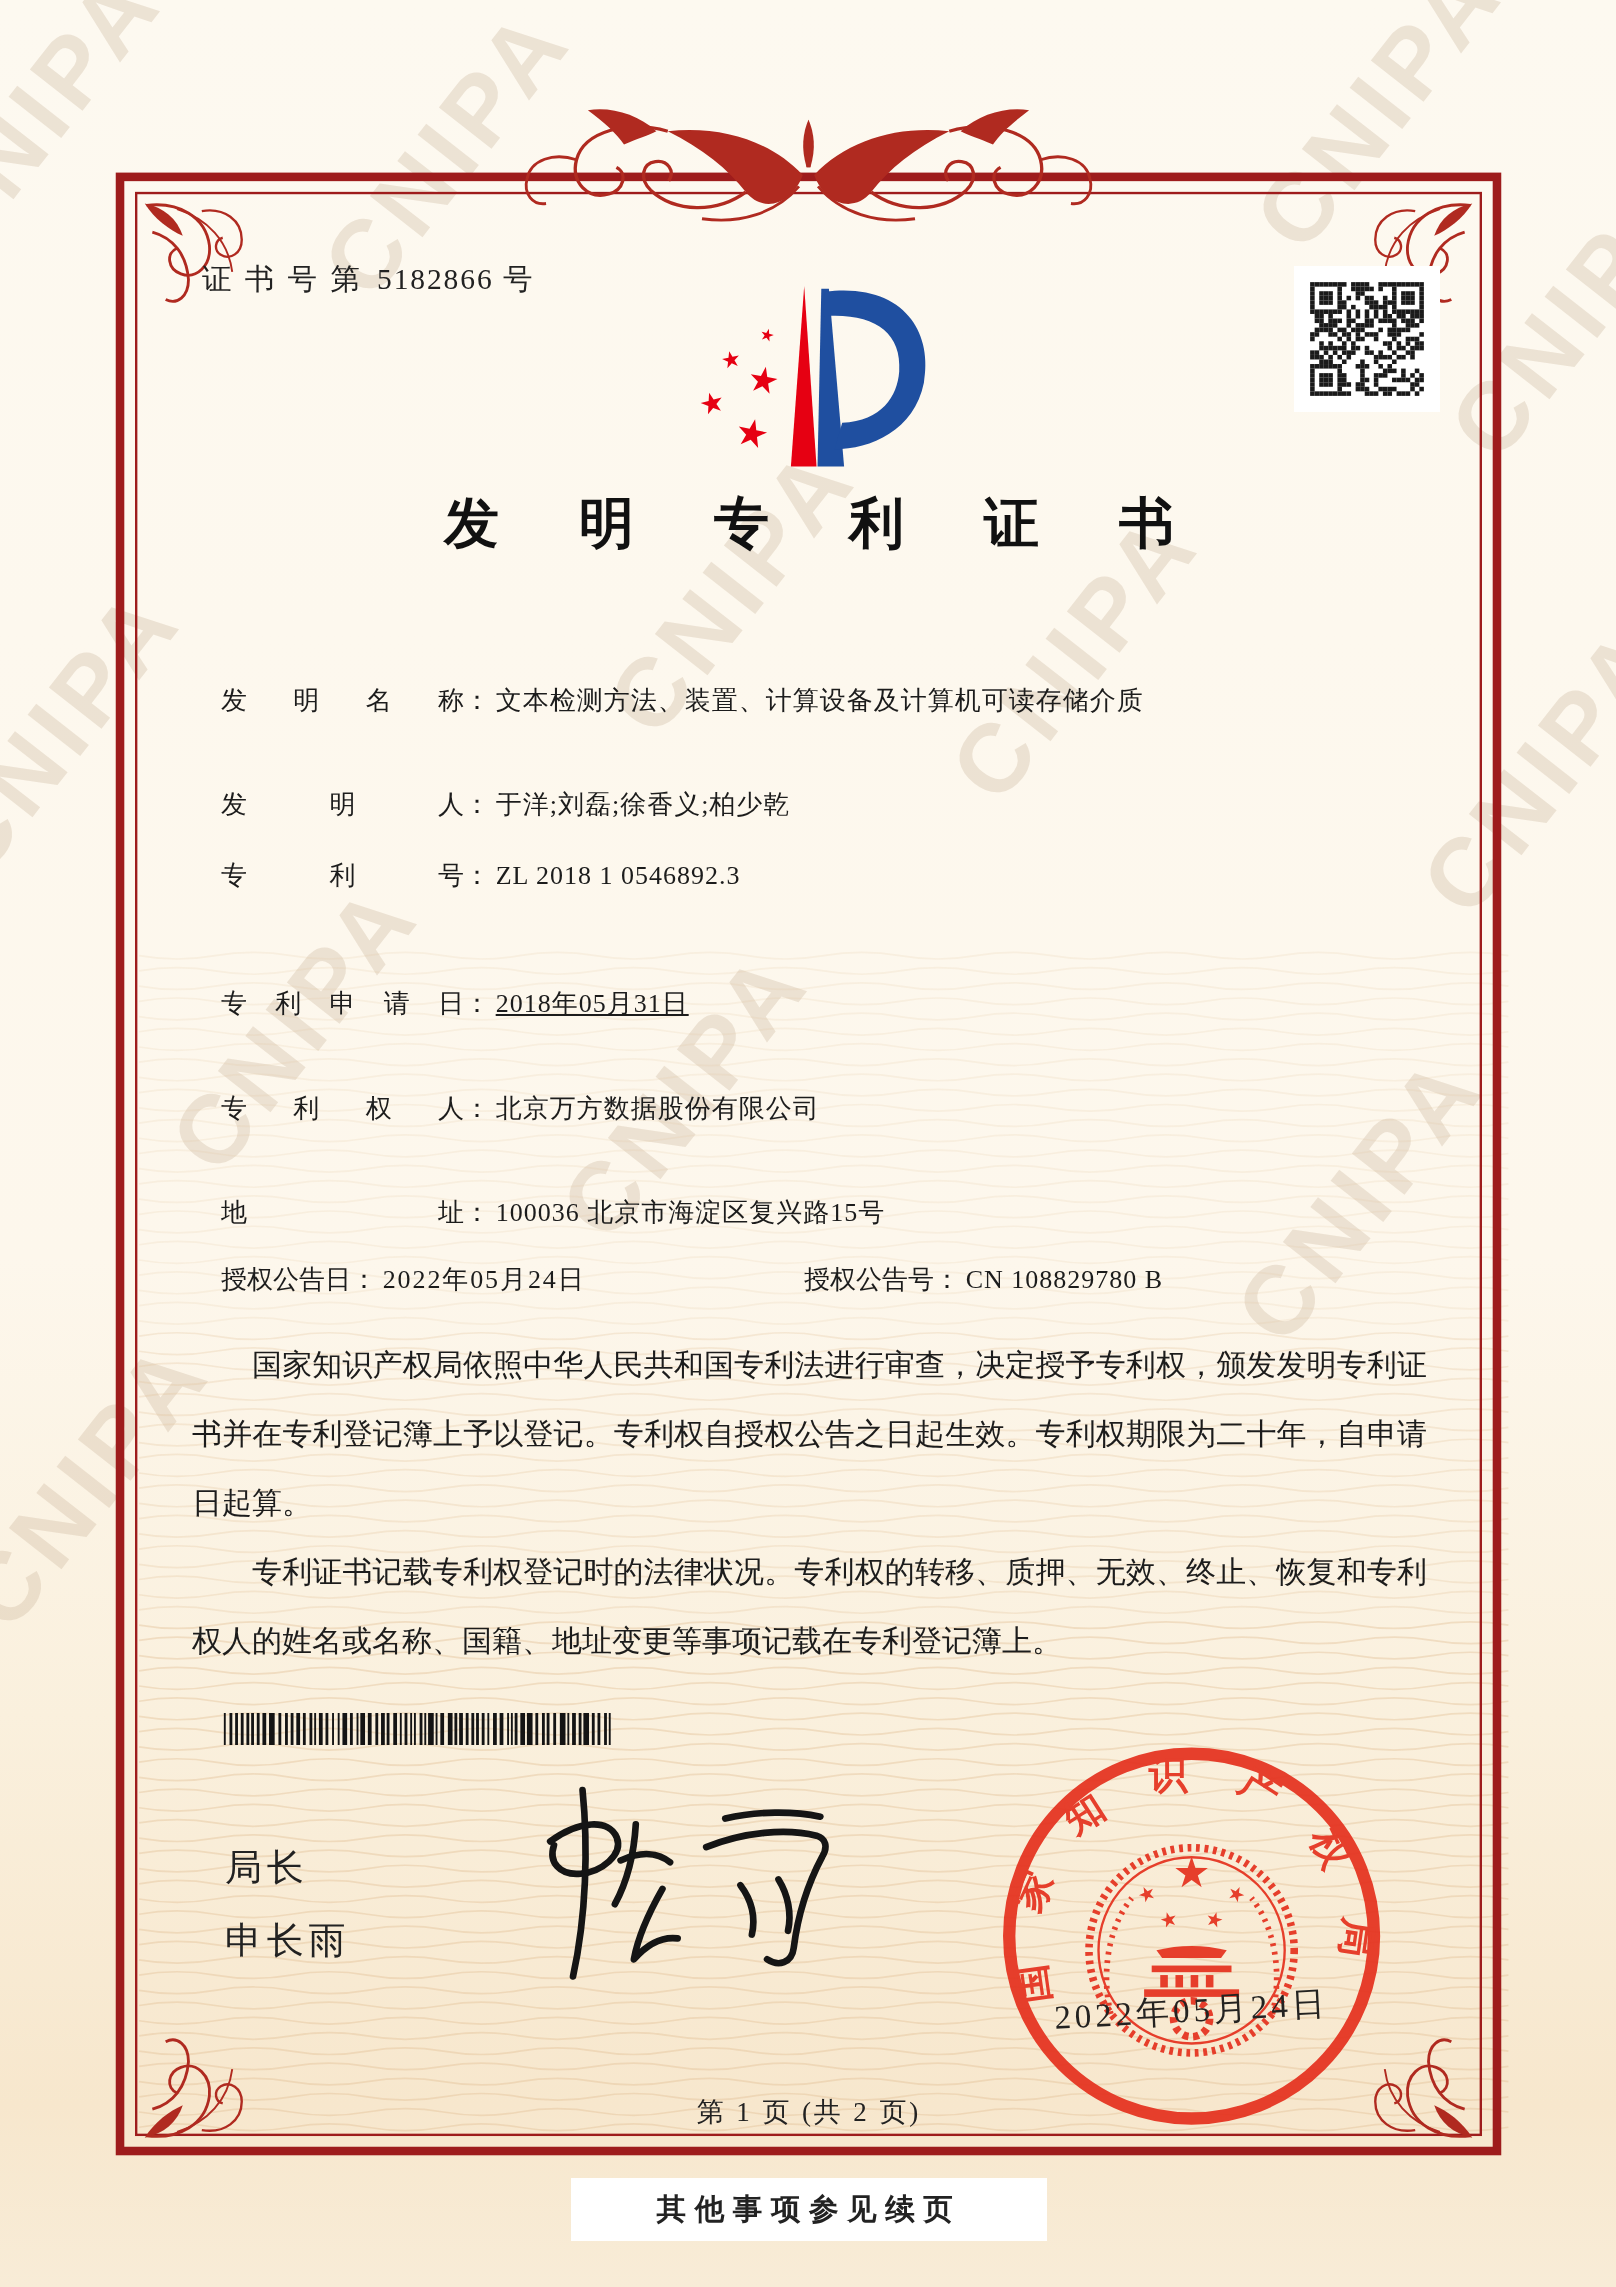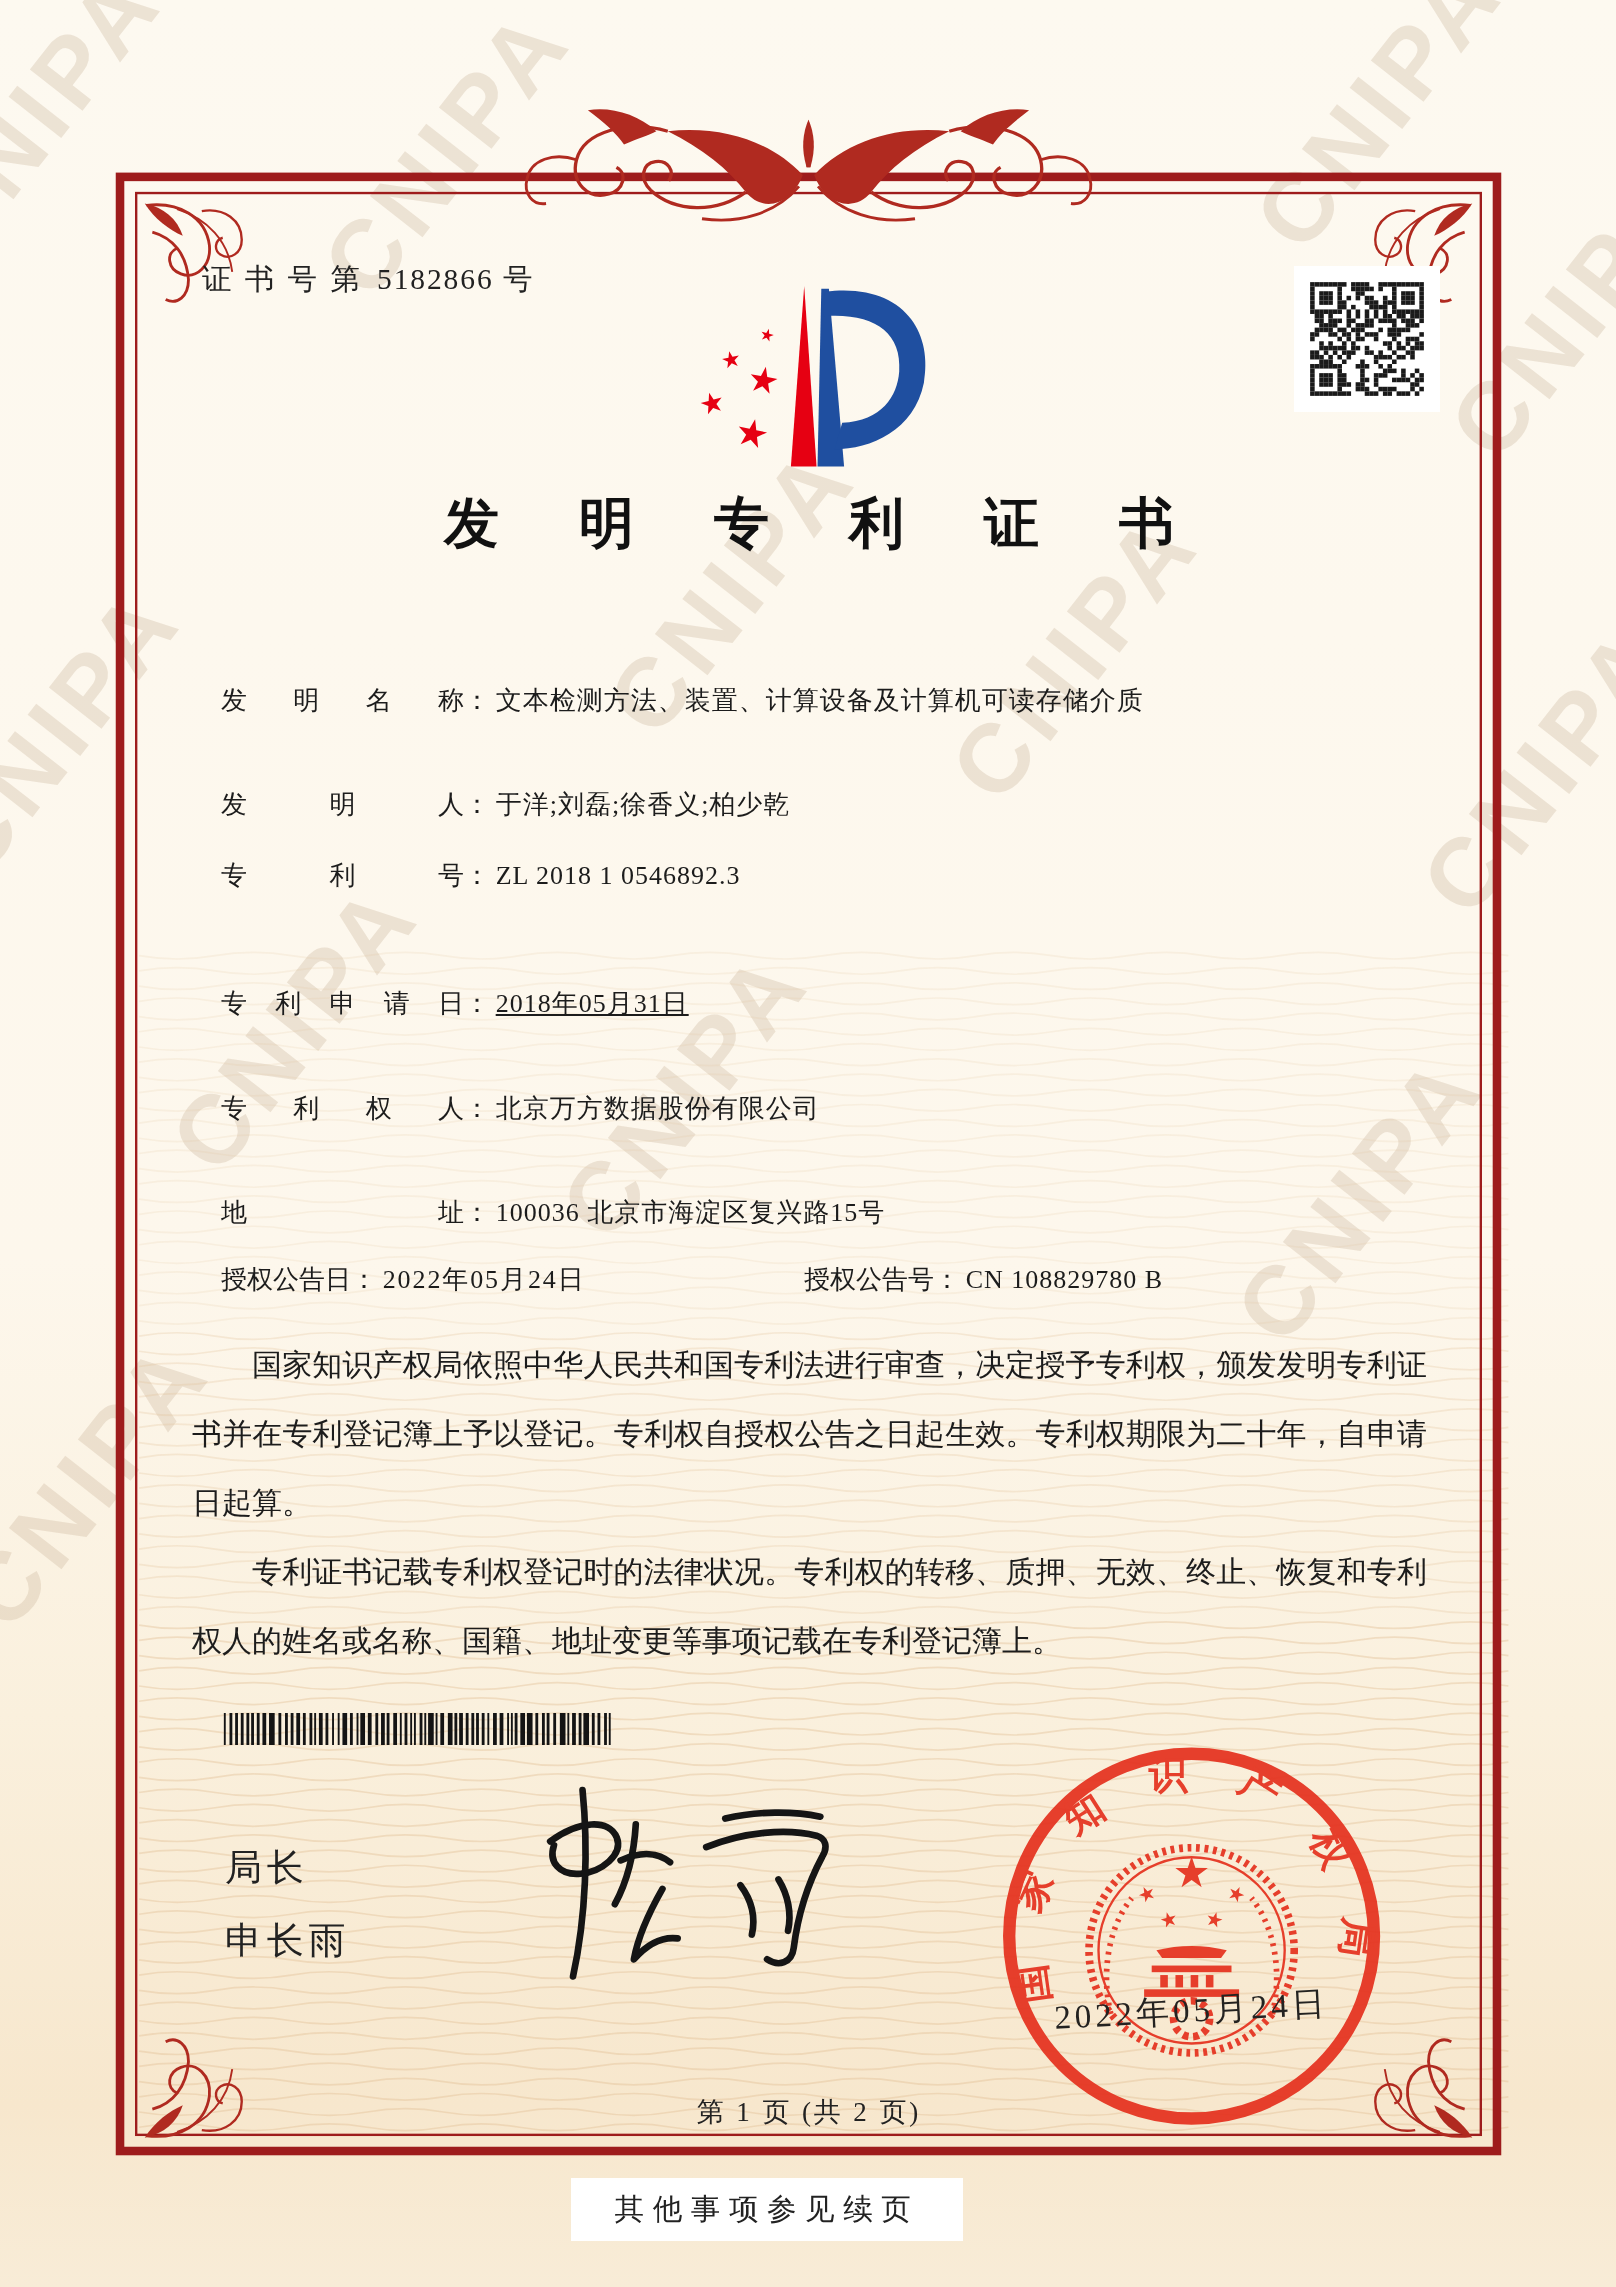--- a/index.html
+++ b/index.html
@@ -66,23 +66,23 @@
     font-size:37px;
     letter-spacing:4.8px;
     color:#222;
   }
   .page-footer{
     left:143px;top:2094px;width:1332px;
     text-align:center;
     font-size:27px;letter-spacing:2.9px;color:#222;
   }
   .note-strip{
-    left:571px;top:2178px;width:392px;height:63px;
+    left:571px;top:2178px;width:476px;height:63px;
     background:#ffffff;
-    display:flex;align-items:center;justify-content:center;
+    display:flex;align-items:center;justify-content:center;font-weight:bold;
   }
   .note-strip span{
     font-size:29.5px;letter-spacing:8.6px;color:#222;
   }
   .qr-box{left:1294px;top:266px;width:146px;height:146px;background:#ffffff;}
   svg{display:block;}
 </style>
 </head>
 <body>
 

